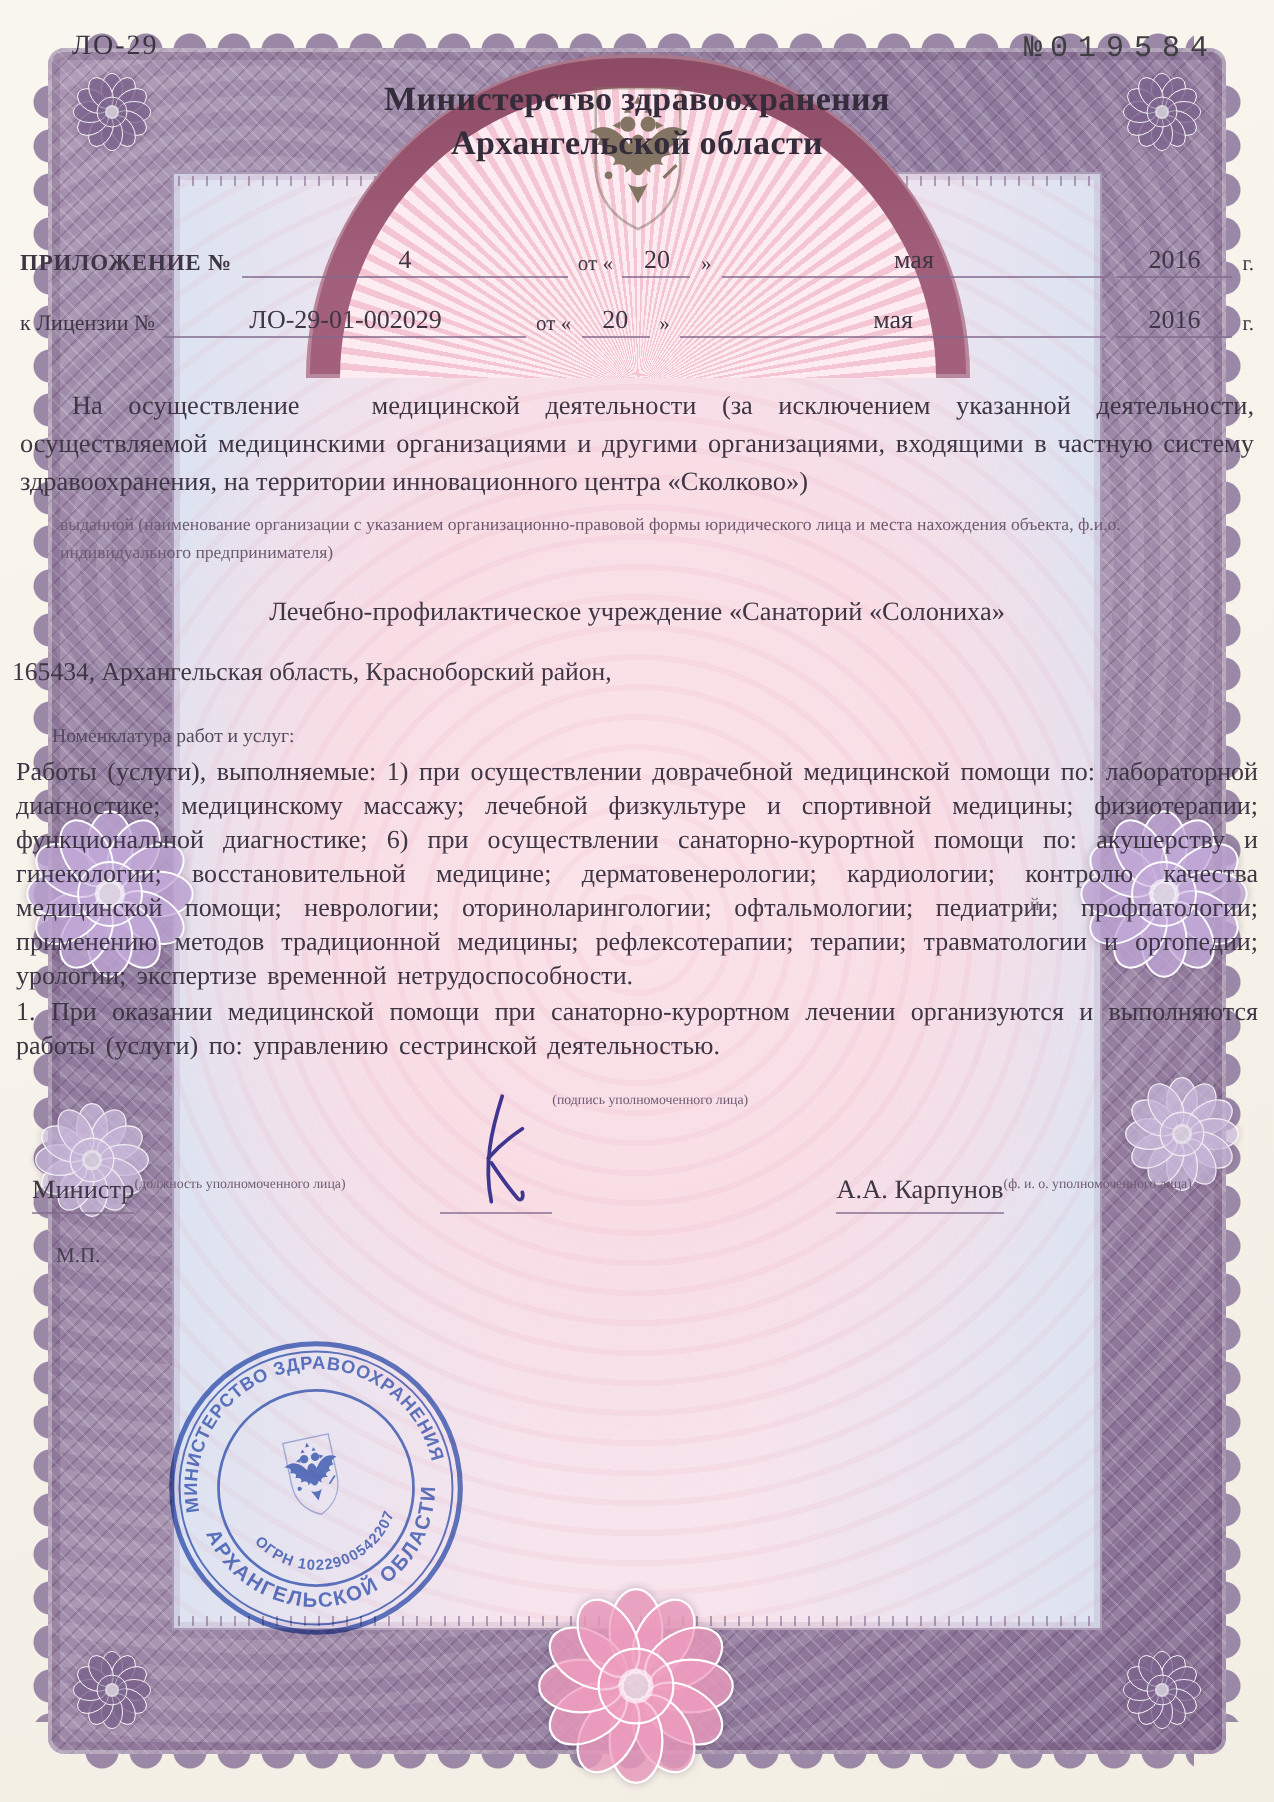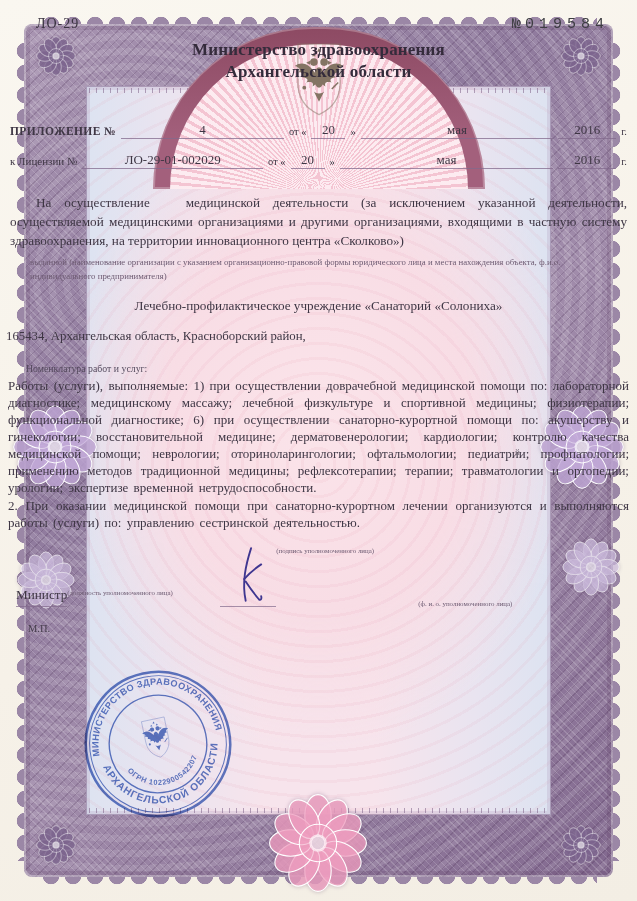--- a/index.html
+++ b/index.html
@@ -235,40 +235,41 @@
 
     <div class="org">Лечебно-профилактическое учреждение «Санаторий «Солониха»</div>
 
     <div class="addr">
       <div>165434, Архангельская область, Красноборский район,</div>
     </div>
 
     <div class="nomen">Номенклатура работ и услуг:</div>
 
     <p class="works">Работы (услуги), выполняемые: 1) при осуществлении доврачебной медицинской помощи по: лабораторной диагностике; медицинскому массажу; лечебной физкультуре и спортивной медицины; физиотерапии; функциональной диагностике; 6) при осуществлении санаторно-курортной помощи по: акушерству и гинекологии; восстановительной медицине; дерматовенерологии; кардиологии; контролю качества медицинской помощи; неврологии; оториноларингологии; офтальмологии; педиатрии; профпатологии; применению методов традиционной медицины; рефлексотерапии; терапии; травматологии и ортопедии; урологии; экспертизе временной нетрудоспособности.</p>
-    <p class="works p2">2. При оказании медицинской помощи при санаторно-курортном лечении организуются и выполняются работы (услуги) по: управлению сестринской деятельностью.</p>
+    <p class="works p2">1. При оказании медицинской помощи при санаторно-курортном лечении организуются и выполняются работы (услуги) по: управлению сестринской деятельностью.</p>
 
     <div class="sig-row">
       <div class="sig-col sc1">
         <div class="sig-val">Министр</div>
         <div class="sig-cap">(должность уполномоченного лица)</div>
       </div>
       <div class="sig-col sc2">
         <div class="sig-val">
           <svg class="signature" viewBox="0 0 60 80">
             <g fill="none" stroke="#3f3690" stroke-width="2.4" stroke-linecap="round">
               <path d="M34 4 C27 26 22 48 27 72"></path>
               <path d="M25 44 C33 35 41 29 47 25"></path>
               <path d="M27 47 C33 56 38 63 44 70 C46 72 48 70 47 66"></path>
             </g>
           </svg>
         </div>
         <div class="sig-cap">(подпись уполномоченного лица)</div>
       </div>
       <div class="sig-col sc3">
+        <div class="sig-val">А.А. Карпунов</div>
         <div class="sig-cap">(ф. и. о. уполномоченного лица)</div>
       </div>
     </div>
 
     <div class="mp">М.П.</div>
   </div>
 
   <svg class="stamp" viewBox="0 0 160 160">
     <defs>
       <path id="arcTop" d="M 80 80 m -61 0 a 61 61 0 1 1 122 0"></path>

